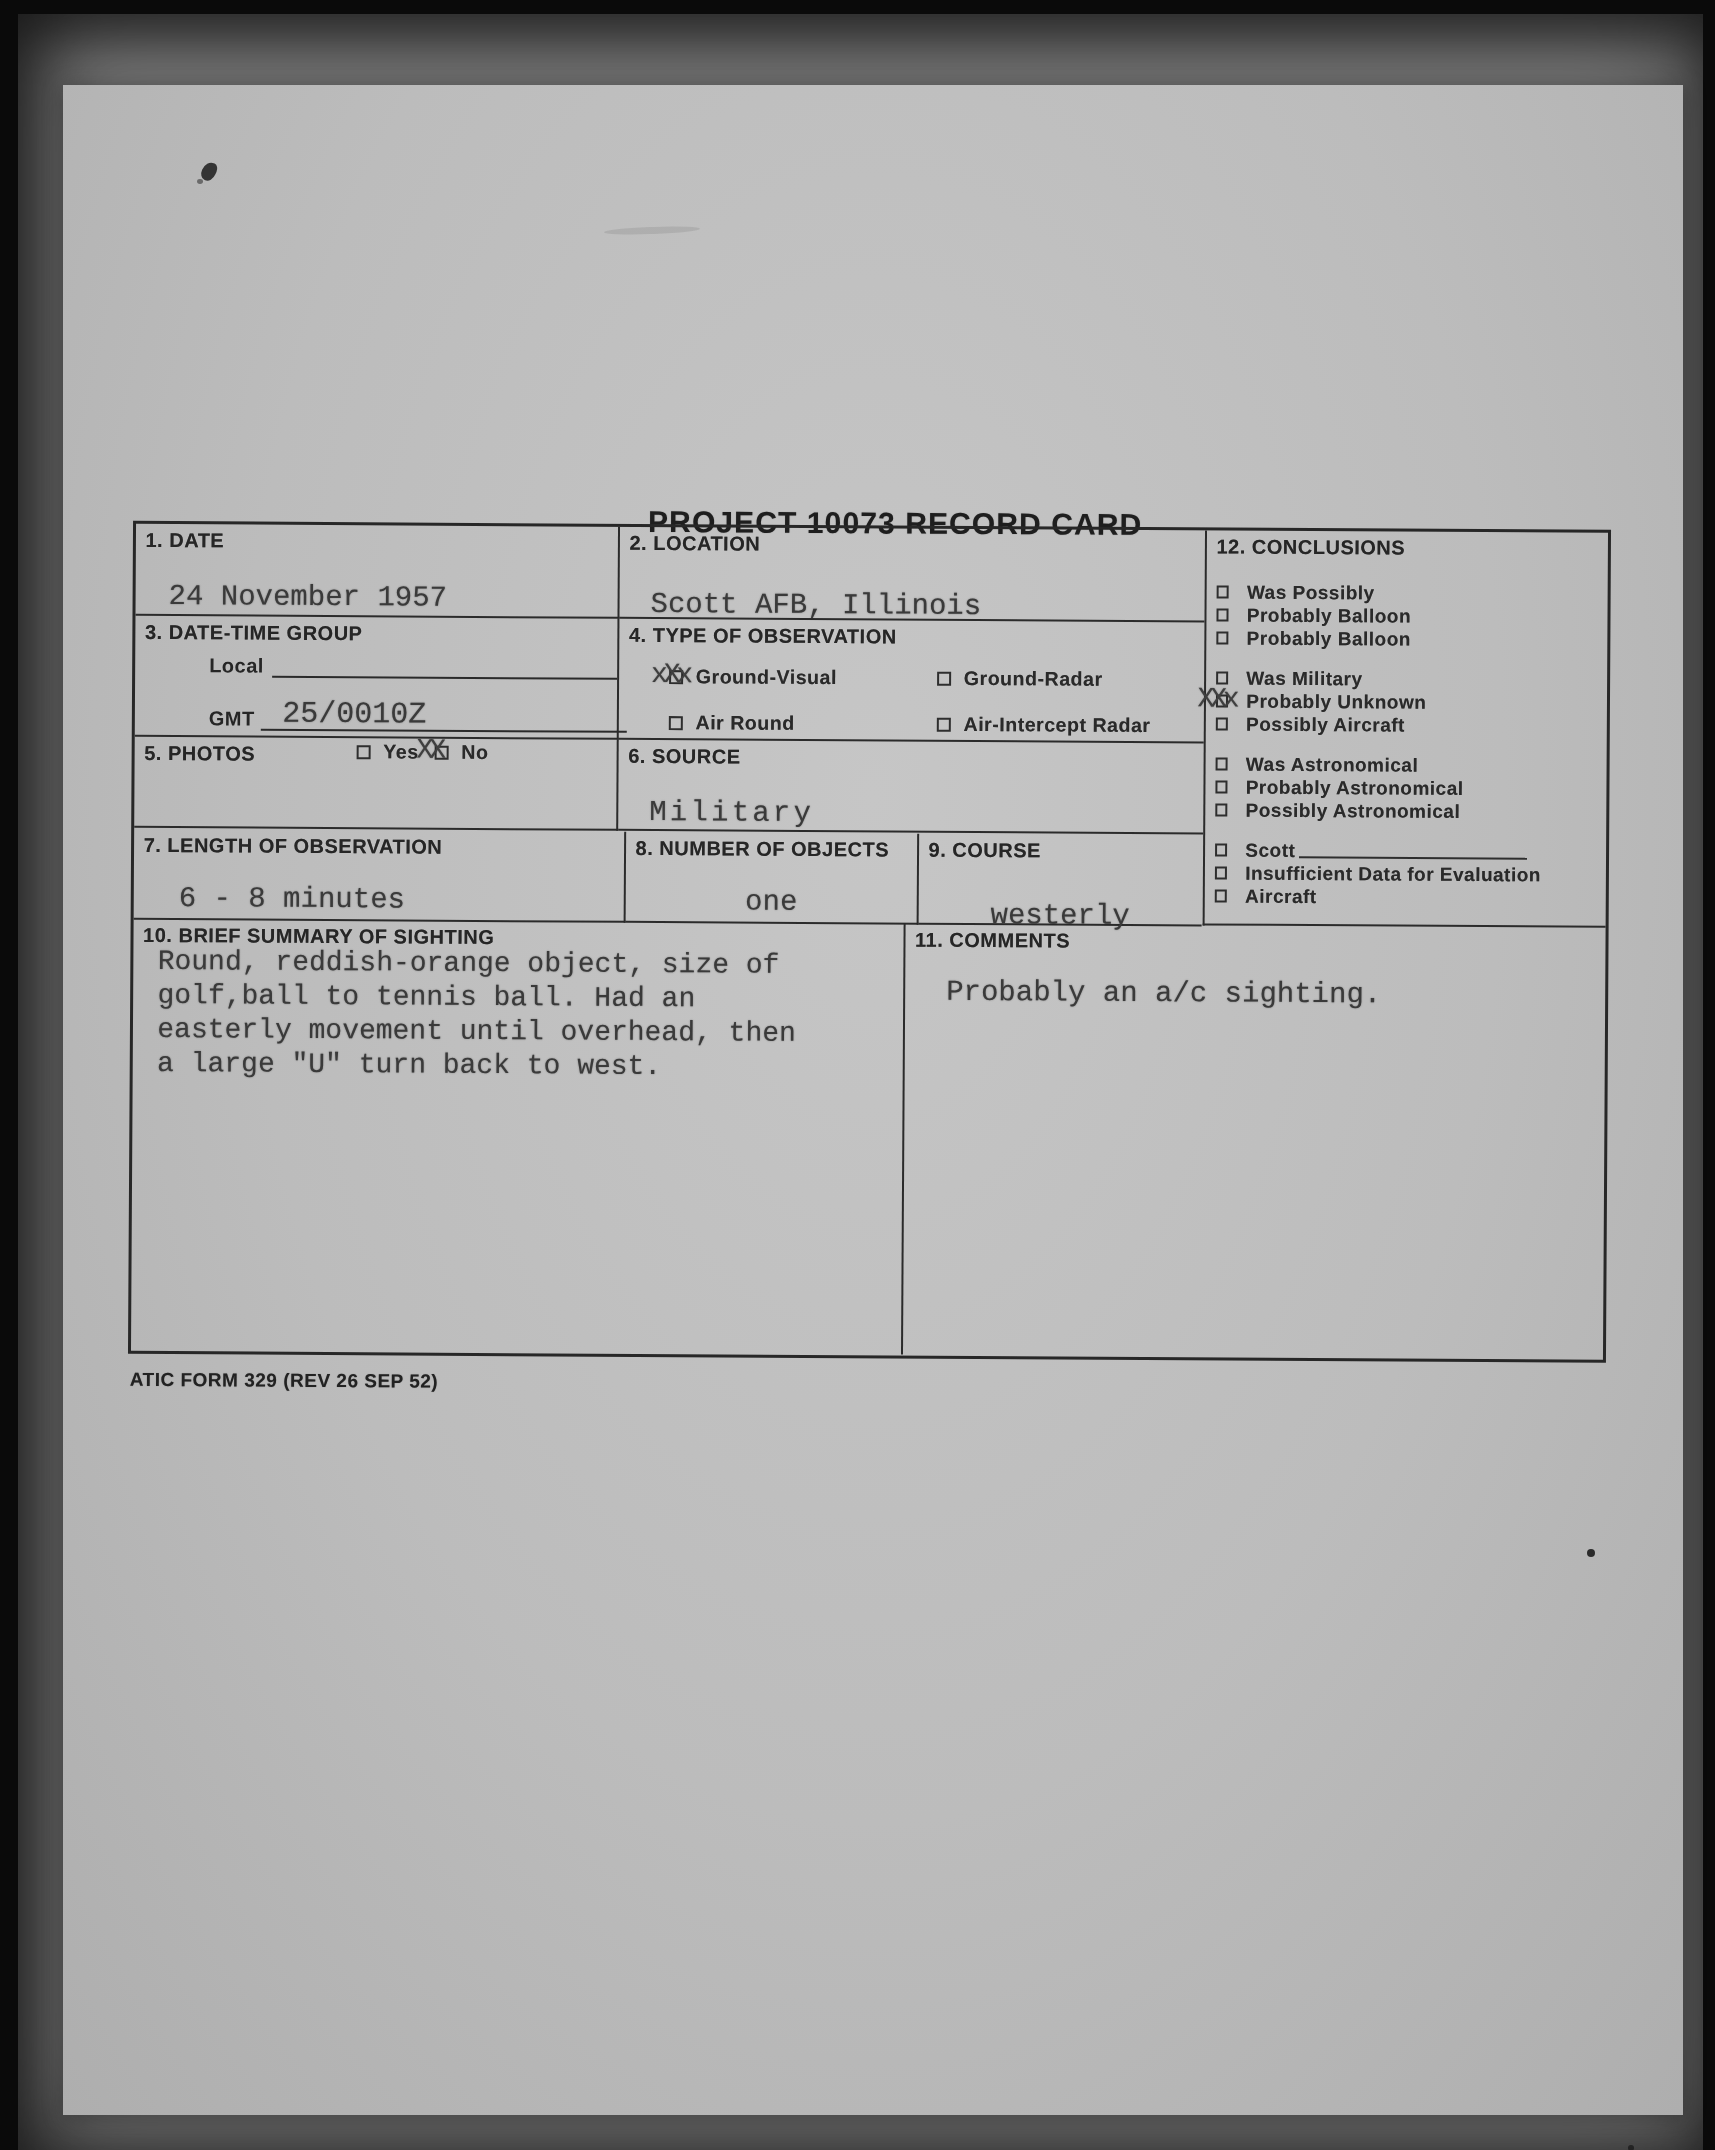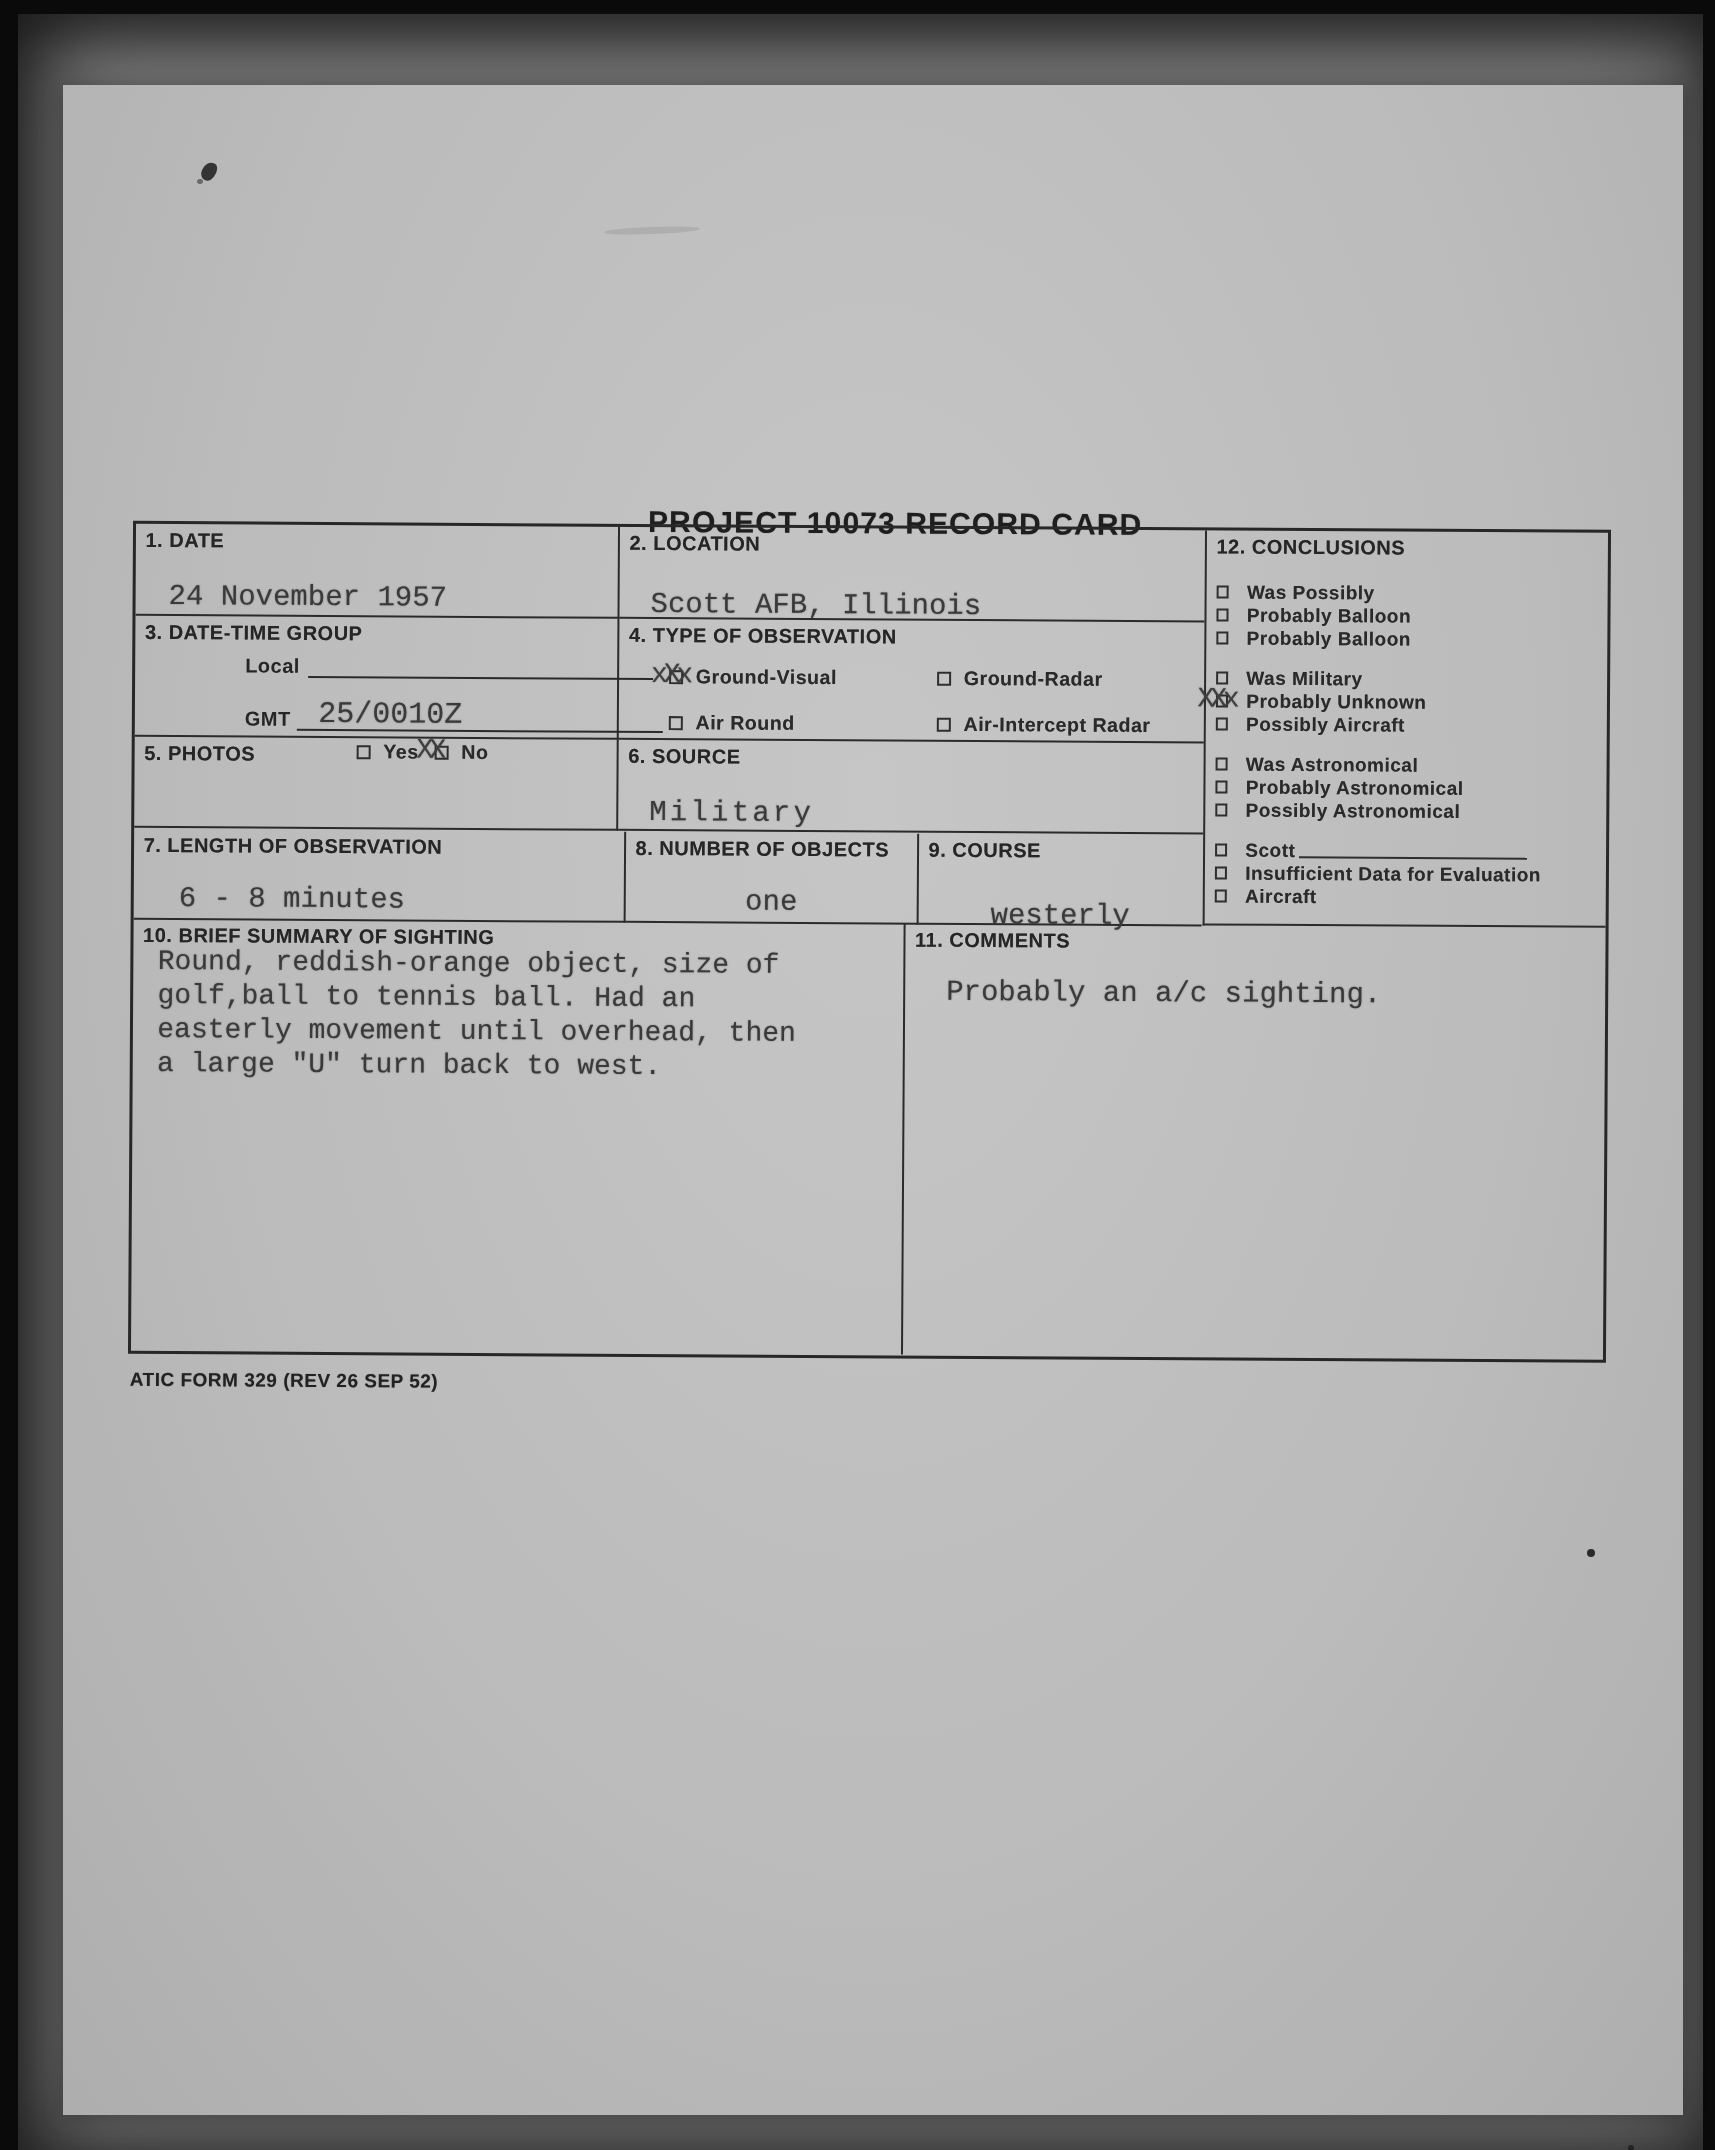--- a/index.html
+++ b/index.html
@@ -61,21 +61,21 @@
 
   .value-date      { position:absolute; left:33px;  bottom:1.1px;  font-size:29px; }
   .value-location  { position:absolute; left:31px;  bottom:-4.2px; font-size:29px; }
   .value-source    { position:absolute; left:31px;  bottom:0px;  font-size:29px; letter-spacing:3.2px; }
   .value-length    { position:absolute; left:45px;  bottom:3.2px;  font-size:29px; }
   .value-number    { position:absolute; left:0; right:0; bottom:3.2px; text-align:center; font-size:29px; }
   .value-course    { position:absolute; left:0; right:0; bottom:-8.5px; text-align:center; font-size:29px; }
 
   
   .local-row { position:absolute; left:74px; top:38px; display:flex; align-items:flex-end; }
-  .dtg-label { font-size:20px; font-weight:bold; color:#262626; letter-spacing:0.5px;margin-left:36px; }
+  .dtg-label { font-size:20px; font-weight:bold; color:#262626; letter-spacing:0.5px; }
   .local-line { width:345px; height:21px; border-bottom:2.7px solid #2a2a2a; margin-left:8.5px; }
   .gmt-row { position:absolute; left:74px; top:80px; display:flex; align-items:flex-end; }
   .gmt-line { position:relative; width:366px; height:34px; border-bottom:2.7px solid #2a2a2a; margin-left:6.4px; }
   .gmt-value { position:absolute; left:21px; bottom:-2.1px; font-size:30px; }
 
   
   .opt { display:flex; align-items:center; }
   .cb {
     width: 14px; height: 14px; border: 2.7px solid #2e2e2e;
     position: relative; flex: none;

